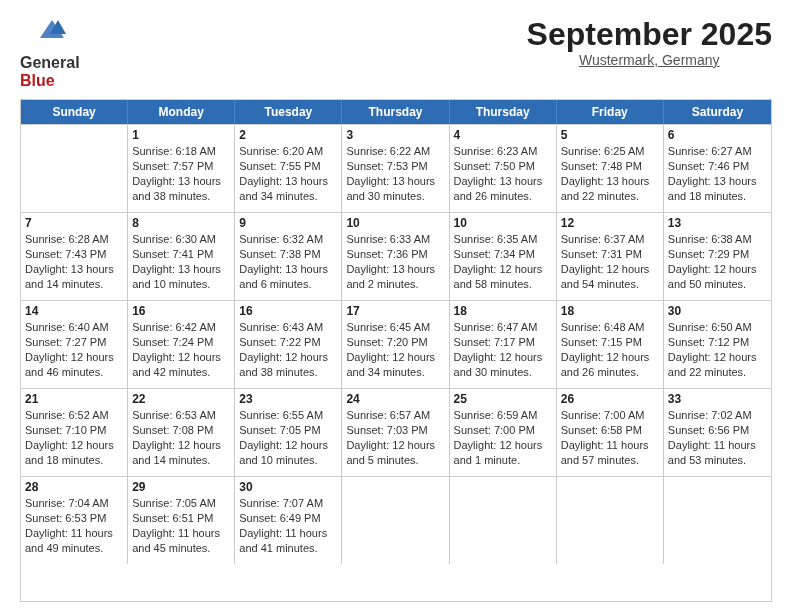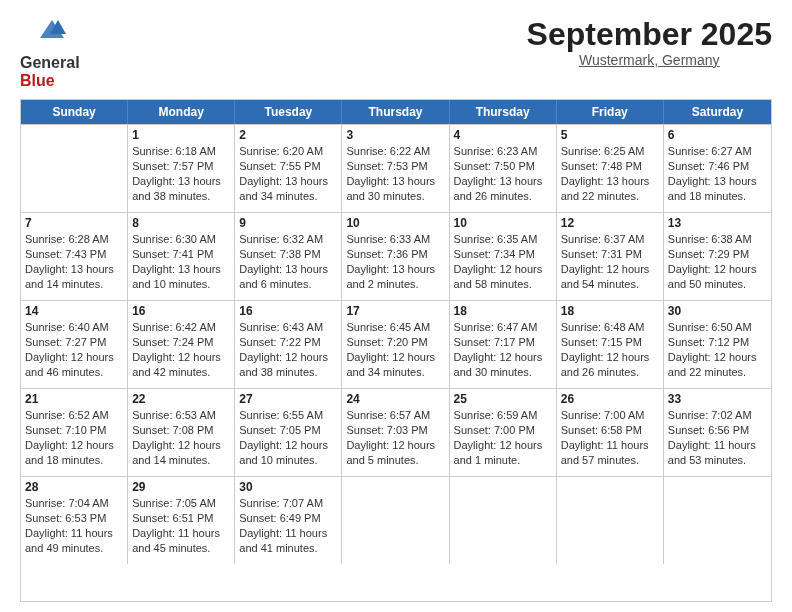--- a/index.html
+++ b/index.html
@@ -225,21 +225,21 @@
         <div class="cal-row">
           <div class="cal-cell">
             <div class="day-num">21</div>
             <div class="day-info">Sunrise: 6:52 AM<br>Sunset: 7:10 PM<br>Daylight: 12 hours<br>and 18 minutes.</div>
           </div>
           <div class="cal-cell">
             <div class="day-num">22</div>
             <div class="day-info">Sunrise: 6:53 AM<br>Sunset: 7:08 PM<br>Daylight: 12 hours<br>and 14 minutes.</div>
           </div>
           <div class="cal-cell">
-            <div class="day-num">27</div>
+            <div class="day-num">23</div>
             <div class="day-info">Sunrise: 6:55 AM<br>Sunset: 7:05 PM<br>Daylight: 12 hours<br>and 10 minutes.</div>
           </div>
           <div class="cal-cell">
             <div class="day-num">24</div>
             <div class="day-info">Sunrise: 6:57 AM<br>Sunset: 7:03 PM<br>Daylight: 12 hours<br>and 5 minutes.</div>
           </div>
           <div class="cal-cell">
             <div class="day-num">25</div>
             <div class="day-info">Sunrise: 6:59 AM<br>Sunset: 7:00 PM<br>Daylight: 12 hours<br>and 1 minute.</div>
           </div>

